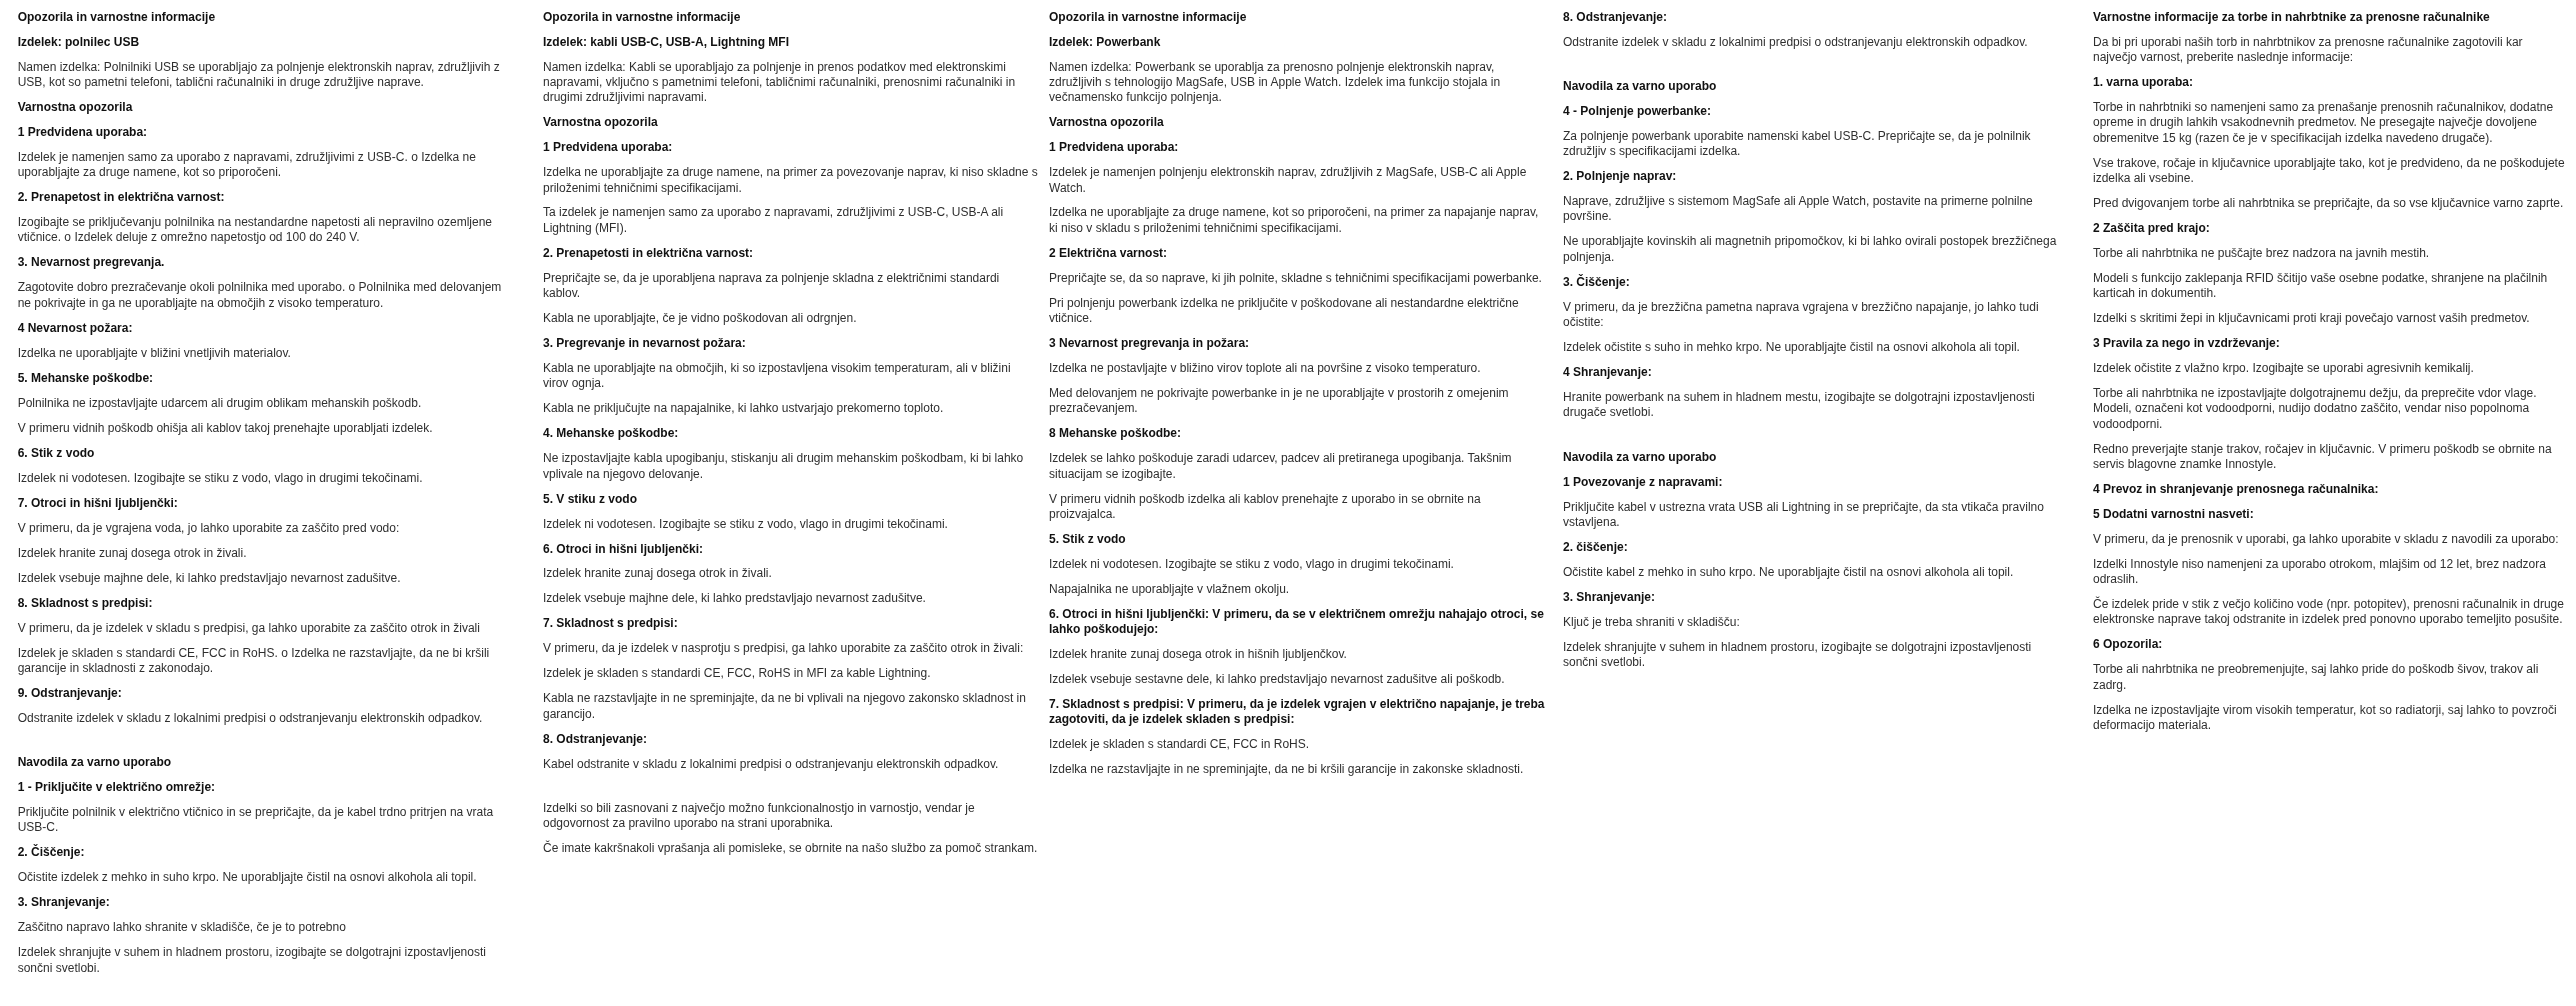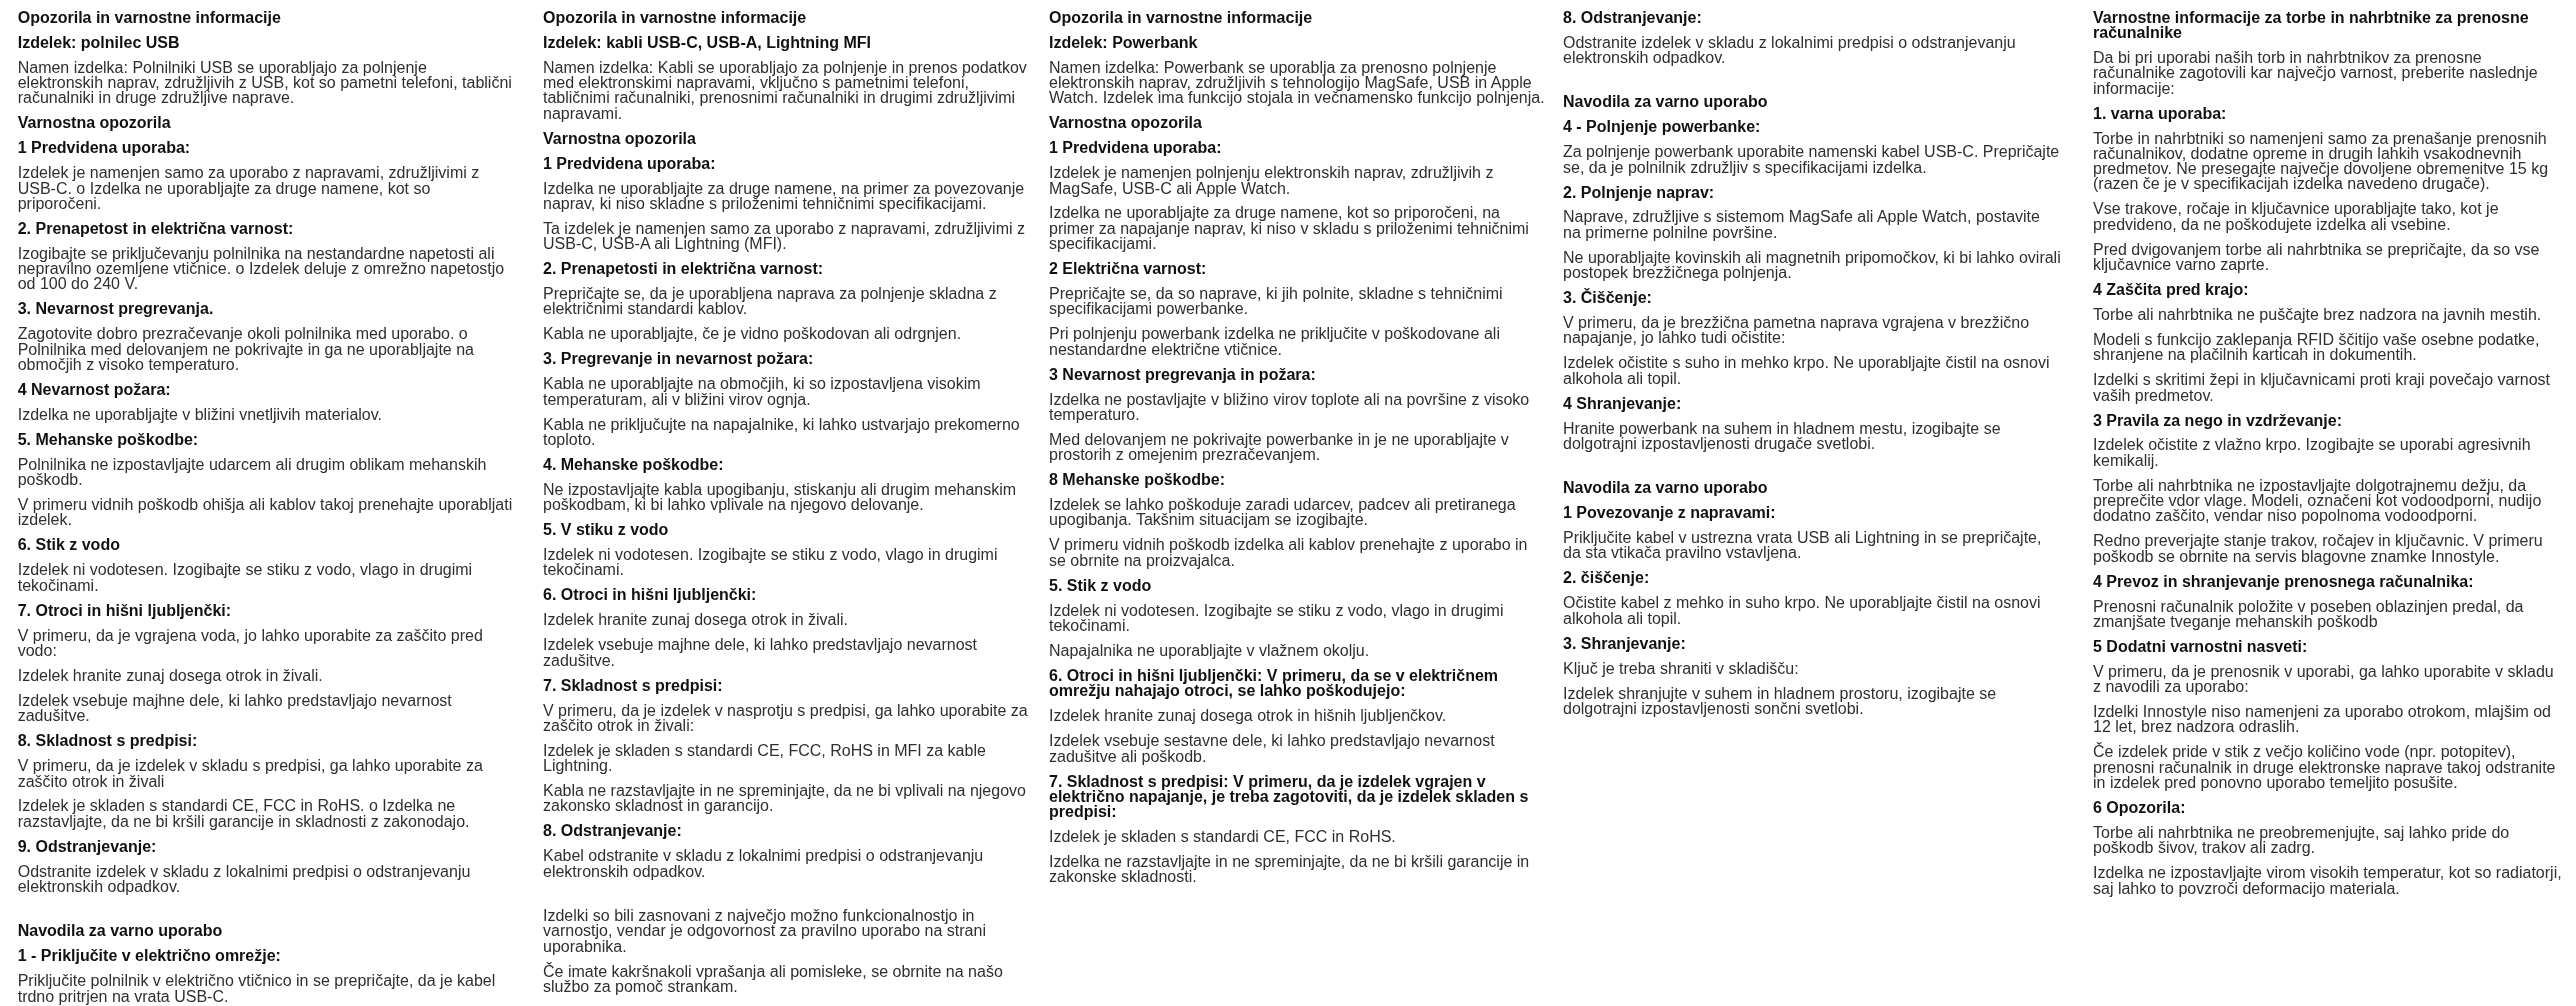--- a/index.html
+++ b/index.html
@@ -8,21 +8,21 @@
     padding: 0;
     background: #ffffff;
   }
   .page {
     position: relative;
     width: 2576px;
     height: 1006px;
     background: #ffffff;
     overflow: hidden;
     font-family: "Liberation Sans", sans-serif;
-    font-size: 16px;
+    font-size: 12px;
     line-height: 15.3px;
     color: #2f2f2f;
   }
   .col {
     position: absolute;
     top: 9.7px;
   }
   .col-0 { left: 17.7px;   width: 497px; }
   .col-1 { left: 543px;  width: 496px; }
   .col-2 { left: 1049px; width: 497px; }
@@ -165,30 +165,29 @@
       <div class="p">Ključ je treba shraniti v skladišču:</div>
       <div class="p">Izdelek shranjujte v suhem in hladnem prostoru, izogibajte se dolgotrajni izpostavljenosti sončni svetlobi.</div>
     </div>
   <div class="col col-4">
       <div class="h">Varnostne informacije za torbe in nahrbtnike za prenosne računalnike</div>
       <div class="p">Da bi pri uporabi naših torb in nahrbtnikov za prenosne računalnike zagotovili kar največjo varnost, preberite naslednje informacije:</div>
       <div class="h">1. varna uporaba:</div>
       <div class="p">Torbe in nahrbtniki so namenjeni samo za prenašanje prenosnih računalnikov, dodatne opreme in drugih lahkih vsakodnevnih predmetov. Ne presegajte največje dovoljene obremenitve 15 kg (razen če je v specifikacijah izdelka navedeno drugače).</div>
       <div class="p">Vse trakove, ročaje in ključavnice uporabljajte tako, kot je predvideno, da ne poškodujete izdelka ali vsebine.</div>
       <div class="p">Pred dvigovanjem torbe ali nahrbtnika se prepričajte, da so vse ključavnice varno zaprte.</div>
-      <div class="h">4 Zaščita pred krajo:</div>
+      <div class="h">2 Zaščita pred krajo:</div>
       <div class="p">Torbe ali nahrbtnika ne puščajte brez nadzora na javnih mestih.</div>
       <div class="p">Modeli s funkcijo zaklepanja RFID ščitijo vaše osebne podatke, shranjene na plačilnih karticah in dokumentih.</div>
       <div class="p">Izdelki s skritimi žepi in ključavnicami proti kraji povečajo varnost vaših predmetov.</div>
       <div class="h">3 Pravila za nego in vzdrževanje:</div>
       <div class="p">Izdelek očistite z vlažno krpo. Izogibajte se uporabi agresivnih kemikalij.</div>
       <div class="p">Torbe ali nahrbtnika ne izpostavljajte dolgotrajnemu dežju, da preprečite vdor vlage. Modeli, označeni kot vodoodporni, nudijo dodatno zaščito, vendar niso popolnoma vodoodporni.</div>
       <div class="p">Redno preverjajte stanje trakov, ročajev in ključavnic. V primeru poškodb se obrnite na servis blagovne znamke Innostyle.</div>
       <div class="h">4 Prevoz in shranjevanje prenosnega računalnika:</div>
-      <div class="p">Prenosni računalnik položite v poseben oblazinjen predal, da zmanjšate tveganje mehanskih poškodb</div>
       <div class="h">5 Dodatni varnostni nasveti:</div>
       <div class="p">V primeru, da je prenosnik v uporabi, ga lahko uporabite v skladu z navodili za uporabo:</div>
       <div class="p">Izdelki Innostyle niso namenjeni za uporabo otrokom, mlajšim od 12 let, brez nadzora odraslih.</div>
       <div class="p">Če izdelek pride v stik z večjo količino vode (npr. potopitev), prenosni računalnik in druge elektronske naprave takoj odstranite in izdelek pred ponovno uporabo temeljito posušite.</div>
       <div class="h">6 Opozorila:</div>
       <div class="p">Torbe ali nahrbtnika ne preobremenjujte, saj lahko pride do poškodb šivov, trakov ali zadrg.</div>
       <div class="p">Izdelka ne izpostavljajte virom visokih temperatur, kot so radiatorji, saj lahko to povzroči deformacijo materiala.</div>
     </div>
 </div>
 

